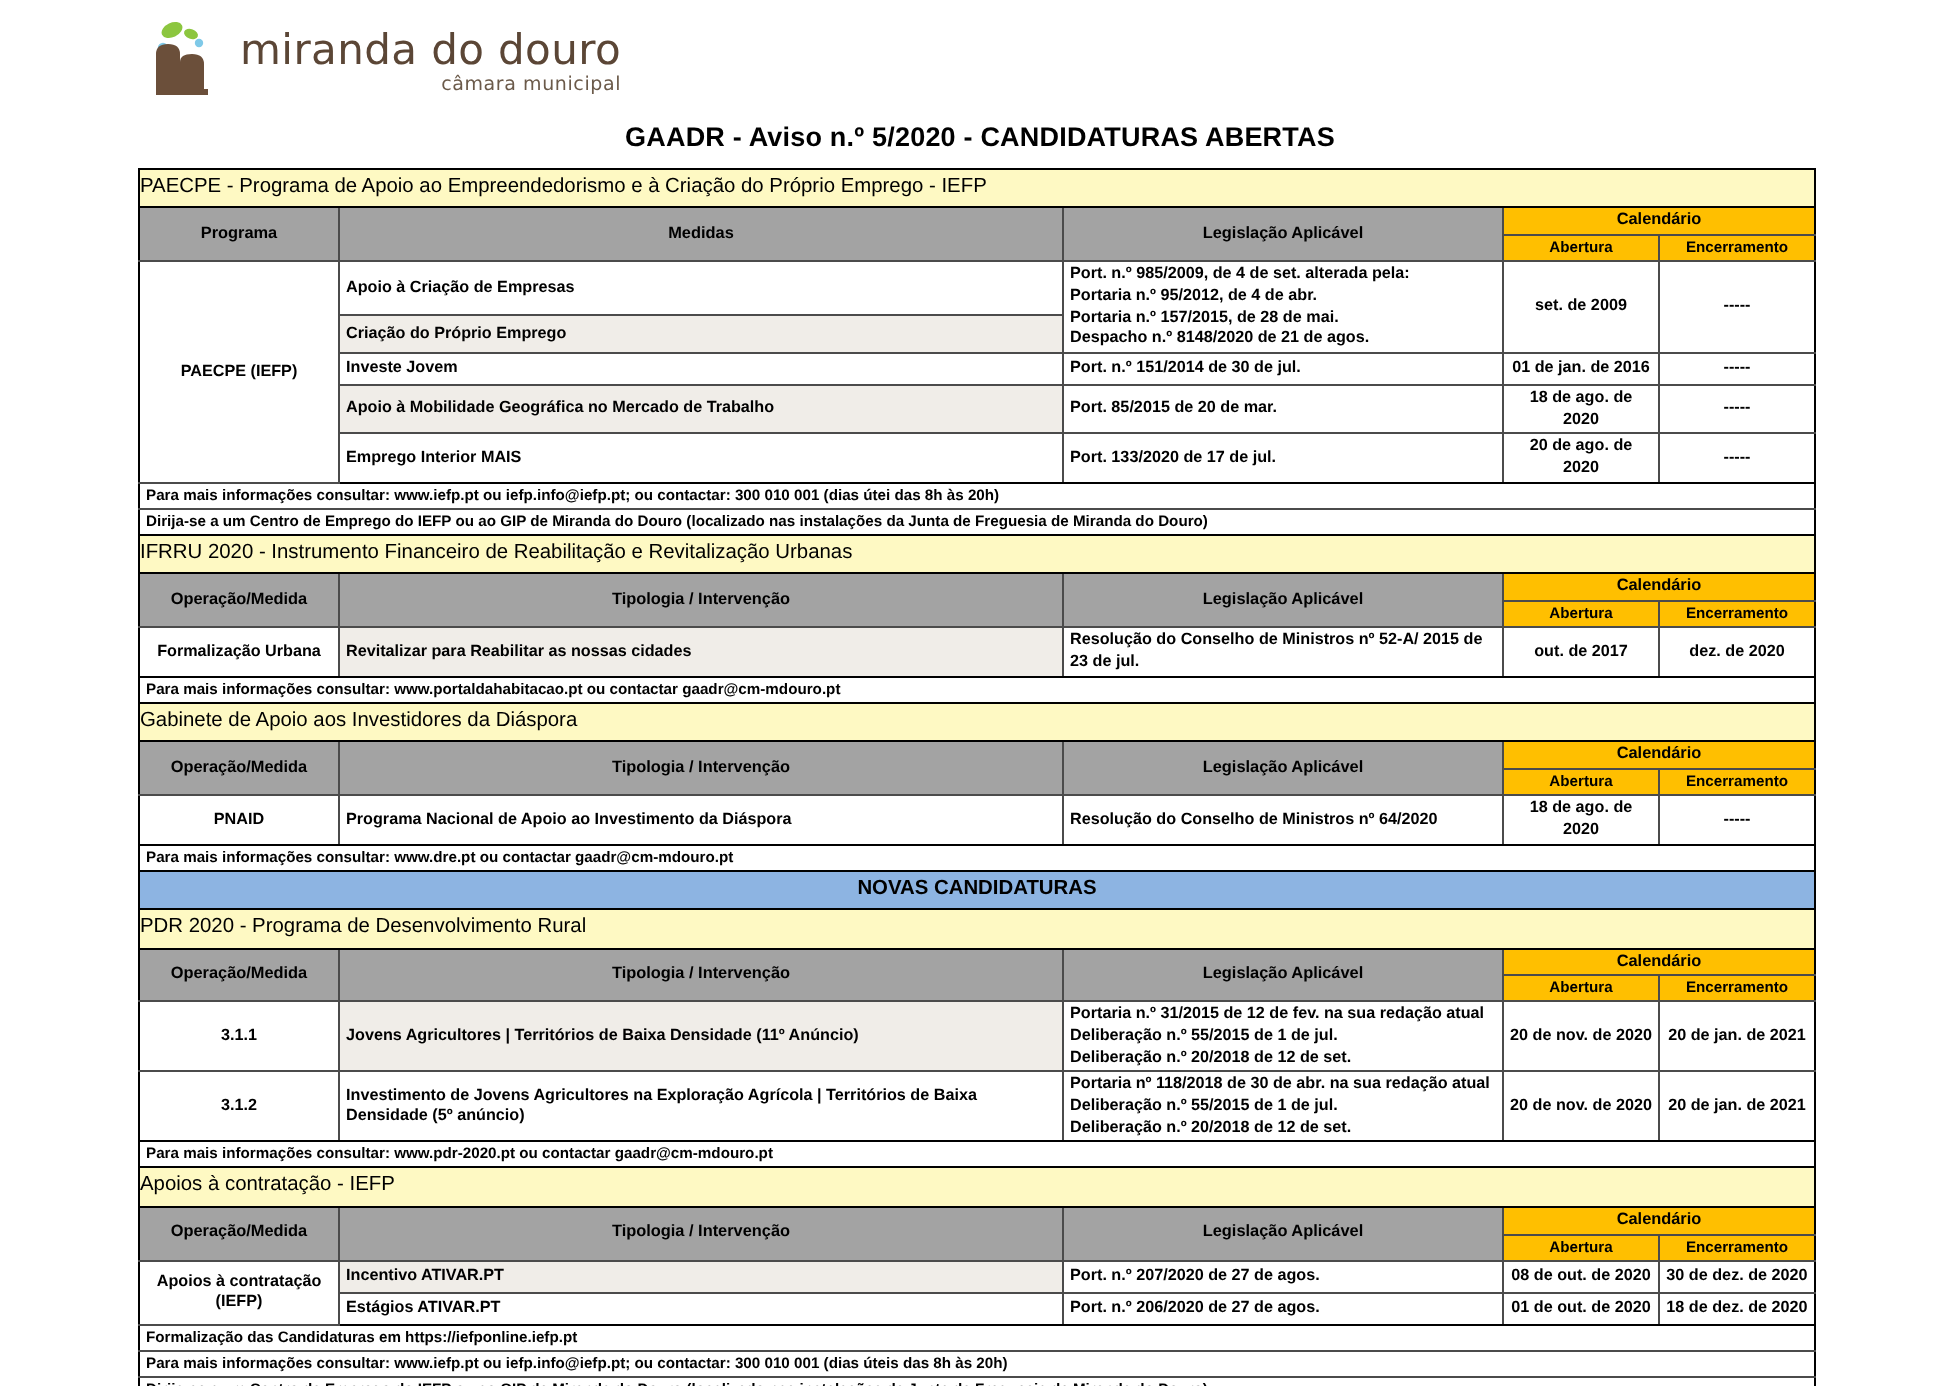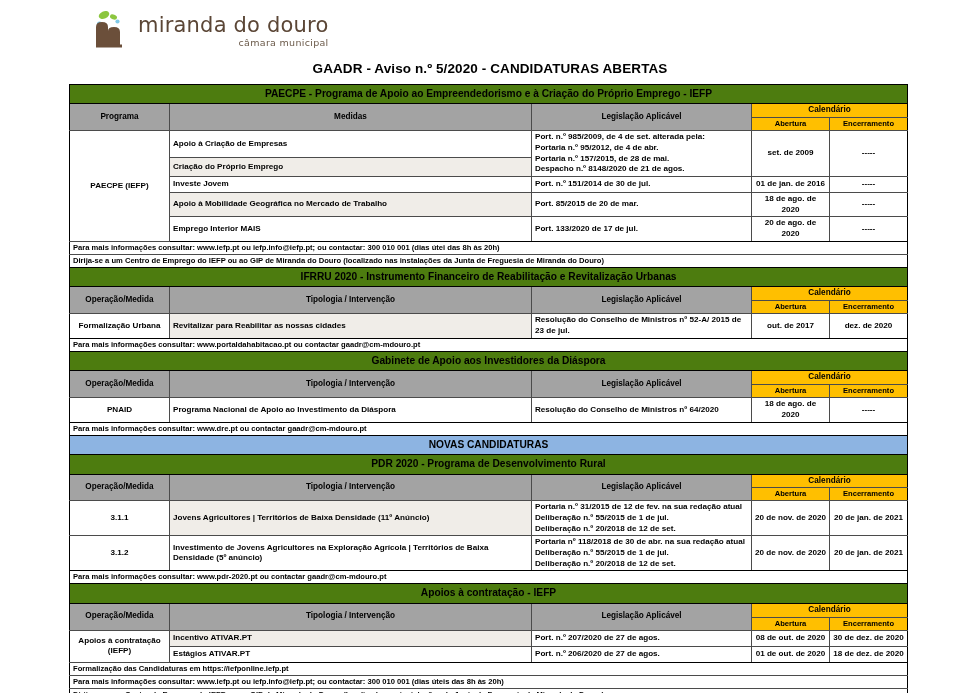--- a/index.html
+++ b/index.html
@@ -21,21 +21,21 @@
     background: #fff;
   }
 
   
   .header {
     position: relative;
     height: 58px;
   }
   .logo-left {
     position: absolute;
-    left: 94px;
+    left: 76px;
     top: 10px;
     display: flex;
     align-items: flex-end;
     gap: 4px;
   }
   .logo-left .mark {
     position: relative;
     width: 40px;
     height: 38px;
   }
@@ -118,24 +118,23 @@
     line-height: 1.32;
   }
   
   col.c1 { width: 100px; }
   col.c2 { width: 362px; }
   col.c3 { width: 220px; }
   col.c4 { width: 78px; }
   col.c5 { width: 78px; }
 
   .sec-band {
-    background: #4d7c0f;
-    font-weight: bold;
+    background: #fef9c3;
+    font-weight: normal;
     font-size: 10.2px;
-    text-align: center;
     padding: 2px 0 3px 0 !important;
     border-left: 1.6px solid #000 !important;
     border-right: 1.6px solid #000 !important;
     border-top: 1.6px solid #000 !important;
     border-bottom: 1.2px solid #000 !important;
   }
   .blue-band {
     background: #8db4e2;
     font-weight: bold;
     font-size: 10.2px;

